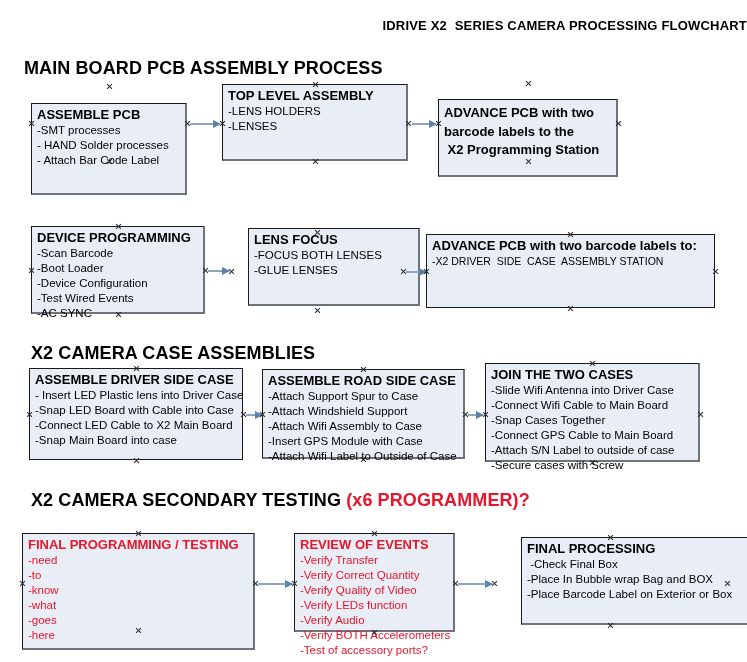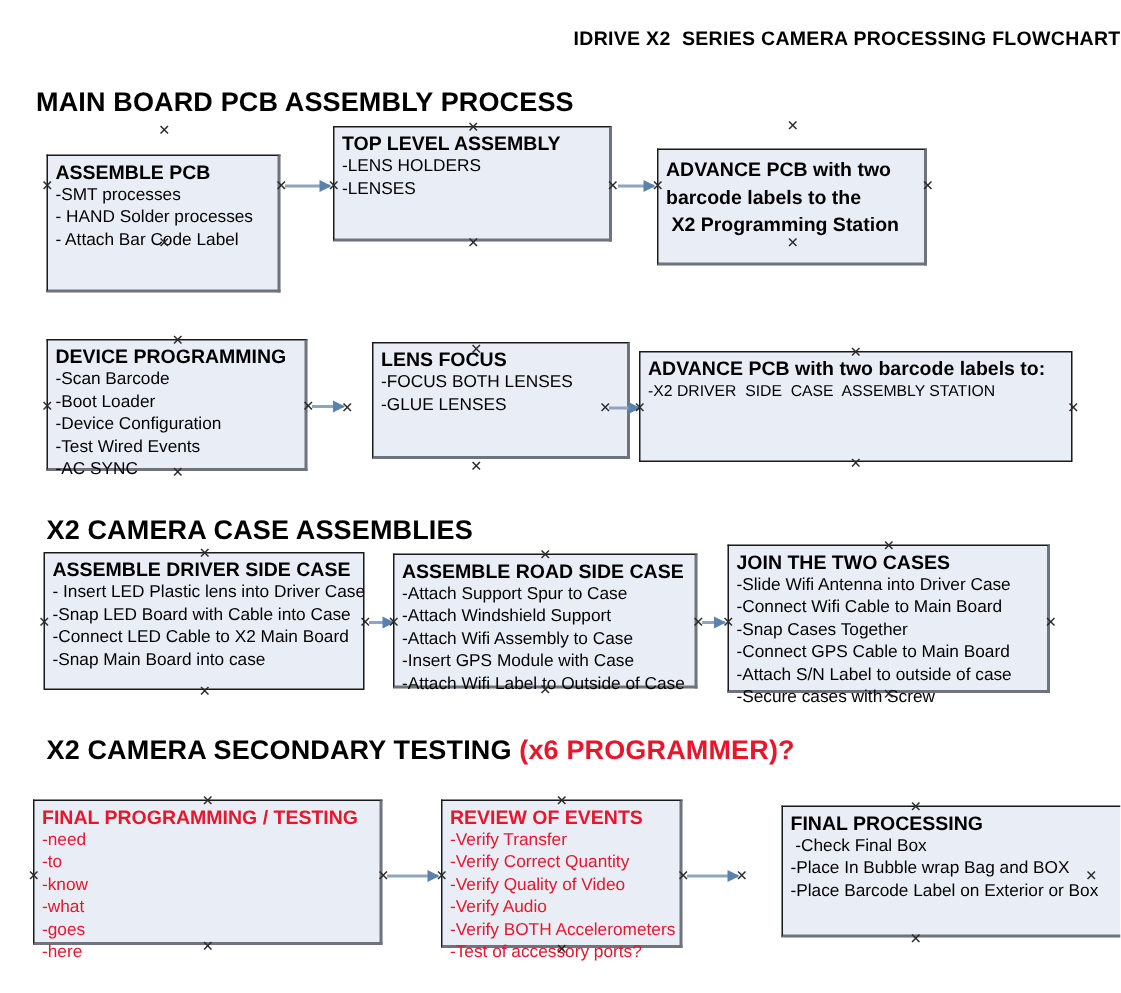--- a/index.html
+++ b/index.html
@@ -274,21 +274,21 @@
       <div class="box-line">-Secure cases with Screw</div>
     </div>
   </div>
   <div class="handle" style="left:592px; top:363px;"></div>
   <div class="handle" style="left:592px; top:462px;"></div>
   <div class="handle" style="left:485px; top:414px;"></div>
   <div class="handle" style="left:700px; top:414px;"></div>
 
   <div class="section-heading" style="left:31px; top:490px;"><span>X2 CAMERA SECONDARY TESTING </span><span class="accent">(x6 PROGRAMMER)?</span></div>
 
-  <div class="proc-box red" style="left:22px; top:533px; width:233px; height:97px;">
+  <div class="proc-box red" style="left:22px; top:533px; width:233px; height:117px;">
     <div class="box-inner">
       <div class="box-title">FINAL PROGRAMMING / TESTING</div>
       <div class="box-line">-need</div>
       <div class="box-line">-to</div>
       <div class="box-line">-know</div>
       <div class="box-line">-what</div>
       <div class="box-line">-goes</div>
       <div class="box-line">-here</div>
     </div>
   </div>
@@ -298,20 +298,21 @@
   <div class="handle" style="left:255px; top:583px;"></div>
 
   <div class="arrow" style="left:258px; top:583px; width:34px;"></div>
 
   <div class="proc-box red" style="left:294px; top:533px; width:161px; height:99px;">
     <div class="box-inner">
       <div class="box-title">REVIEW OF EVENTS</div>
       <div class="box-line">-Verify Transfer</div>
       <div class="box-line">-Verify Correct Quantity</div>
       <div class="box-line">-Verify Quality of Video</div>
+      <div class="box-line">-Verify LEDs function</div>
       <div class="box-line">-Verify Audio</div>
       <div class="box-line">-Verify BOTH Accelerometers</div>
       <div class="box-line">-Test of accessory ports?</div>
     </div>
   </div>
   <div class="handle" style="left:374px; top:533px;"></div>
   <div class="handle" style="left:374px; top:632px;"></div>
   <div class="handle" style="left:294px; top:583px;"></div>
   <div class="handle" style="left:455px; top:583px;"></div>
 

